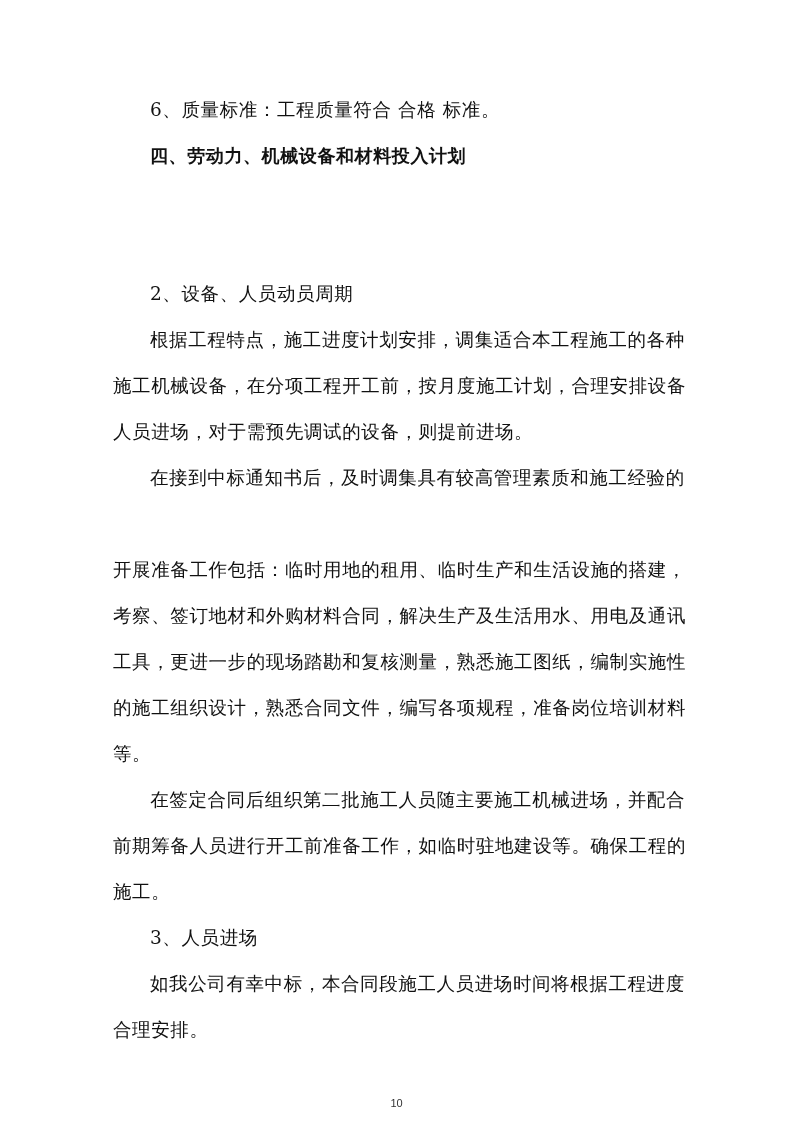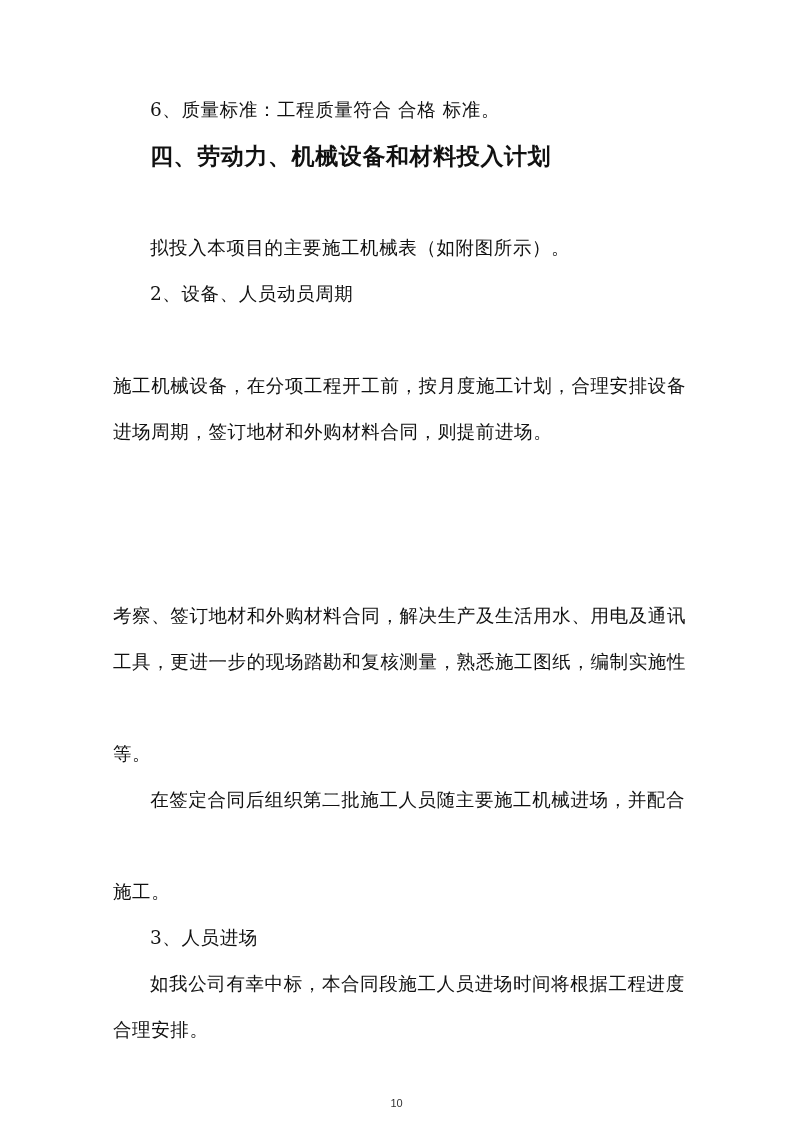--- a/index.html
+++ b/index.html
@@ -2,42 +2,46 @@
 <html><head>
   <meta charset="utf-8">
   <style>
     html, body { margin: 0; padding: 0; background: #ffffff; }
     body { width: 793px; height: 1122px; position: relative; overflow: hidden;
            font-family: "DejaVu Serif", "Liberation Serif", serif; color: #111; }
     .page { position: absolute; left: 0; top: 0; width: 647px; height: 1122px; background: #fff; margin-top: 6px; }
     .line { position: absolute; left: 113px; width: 570px; font-size: 18.5px; line-height: 24px;
             white-space: nowrap; letter-spacing: 0.6px; }
     .indent { left: 150px; }
-    .heading { font-family: "DejaVu Sans", "Liberation Sans", sans-serif; font-weight: bold; font-size: 23px; left: 150px; }
+    .heading { font-family: "DejaVu Sans", "Liberation Sans", sans-serif; font-weight: bold; font-size: 18px; left: 150px; }
     .justify { text-align: justify; text-align-last: justify; width: 572px; }
     .page-number { position: absolute; left: 0; width: 793px; top: 1091px; text-align: center;
                    font-family: "Liberation Sans", sans-serif; font-size: 11px; color: #333; }
   </style>
 </head>
 <body>
 
 <div class="page">
   <div class="line indent" style="top:92px;">6、质量标准：工程质量符合 合格 标准。</div>
   <div class="line heading" style="top:138px;">四、劳动力、机械设备和材料投入计划</div>
-  <div class="line indent" style="top:230px;">拟投入本项目的主要施工机械表（如附图所示）。</div>
   <div class="line indent" style="top:276px;">2、设备、人员动员周期</div>
 
+  <div class="line indent" style="top:322px; width:535px;">根据工程特点，施工进度计划安排，调集适合本工程施工的各种</div>
   <div class="line justify" style="top:368px;">施工机械设备，在分项工程开工前，按月度施工计划，合理安排设备</div>
-  <div class="line" style="top:414px;">进场周期，签订地材和外购材料合同，则提前进场。</div>
+  <div class="line" style="top:414px;">人员进场，对于需预先调试的设备，则提前进场。</div>
 
+  <div class="line indent" style="top:460px; width:535px;">在接到中标通知书后，及时调集具有较高管理素质和施工经验的</div>
+  <div class="line justify" style="top:552px;">开展准备工作包括：临时用地的租用、临时生产和生活设施的搭建，</div>
   <div class="line justify" style="top:598px;">考察、签订地材和外购材料合同，解决生产及生活用水、用电及通讯</div>
   <div class="line justify" style="top:644px;">工具，更进一步的现场踏勘和复核测量，熟悉施工图纸，编制实施性</div>
+  <div class="line justify" style="top:690px;">的施工组织设计，熟悉合同文件，编写各项规程，准备岗位培训材料</div>
   <div class="line" style="top:736px;">等。</div>
 
   <div class="line indent" style="top:782px; width:535px;text-align:right;">在签定合同后组织第二批施工人员随主要施工机械进场，并配合</div>
+  <div class="line justify" style="top:828px;">前期筹备人员进行开工前准备工作，如临时驻地建设等。确保工程的</div>
   <div class="line" style="top:874px;">施工。</div>
 
   <div class="line indent" style="top:920px;">3、人员进场</div>
   <div class="line indent" style="top:966px; width:535px;">如我公司有幸中标，本合同段施工人员进场时间将根据工程进度</div>
   <div class="line" style="top:1012px;">合理安排。</div>
 
   <div class="page-number">10</div>
 </div>
 
 </body></html>

